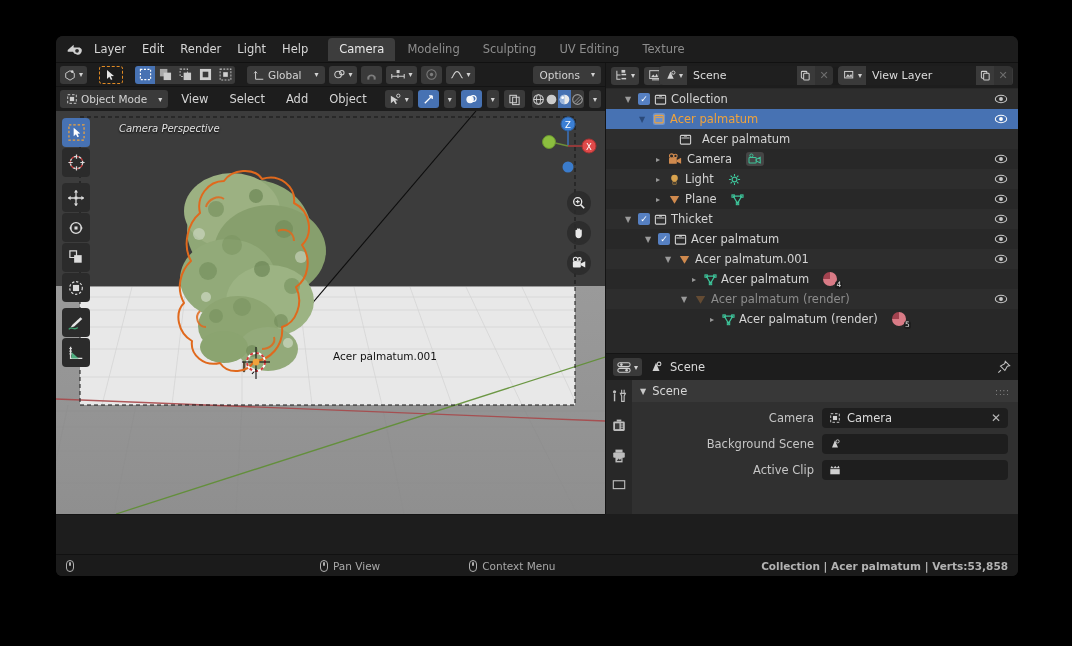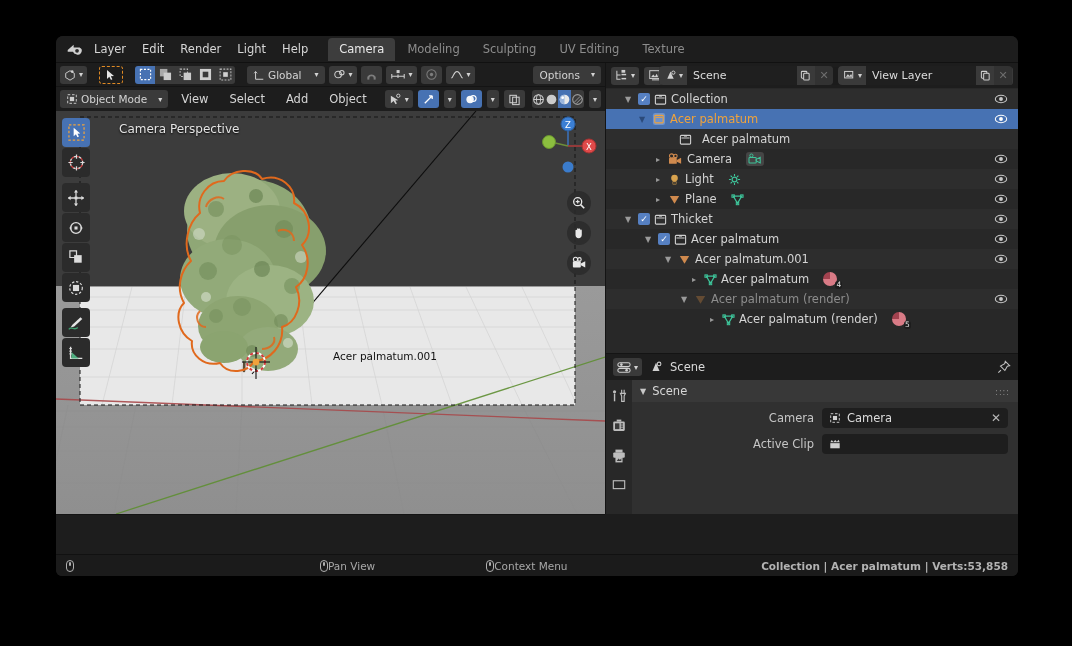--- a/index.html
+++ b/index.html
@@ -132,22 +132,22 @@
   .viewport { position: relative; width: 549px; height: 403px; overflow: hidden;
               background: #3b3b3b; }
   .vp-sky { position: absolute; inset: 0; background: #3c3c3c; }
   .vp-ground {
     position: absolute; left: 0; right: 0; top: 175px; bottom: 0;
     background: linear-gradient(#9a9a9a, #8f8f8f);
   }
   .grid-lines { position: absolute; inset: 0; pointer-events: none; }
 
   .vp-text {
-    position: absolute; left: 63px; top: 8px; font-size: 12px; color: #e4e4e4;
-    text-shadow: 0 1px 2px #000; line-height: 20px;
+    position: absolute; left: 63px; top: 8px; font-size: 10px; color: #e4e4e4;
+    text-shadow: 0 1px 2px #000; line-height: 20px; font-style: italic;
   }
   .obj-label {
     position: absolute; left: 277px; top: 239px; font-size: 10.5px; color: #111;
     white-space: nowrap;
   }
 
   
   .tooldock {
     position: absolute; left: 6px; top: 7px; width: 28px;
     display: flex; flex-direction: column; gap: 1px; z-index: 6;
@@ -261,21 +261,21 @@
   }
   .prop-field .xbtn { position: absolute; right: 7px; top: 3px; color: #b9b9b9; font-size: 12px; }
 
   
   .statusbar {
     position: absolute; left: 0; bottom: 0; width: 100%; height: 22px;
     background: #1b1b1b; display: flex; align-items: center;
     font-size: 10.5px; color: #a8a8a8; padding: 0 10px; gap: 6px;
     border-top: 1px solid #111;
   }
-  .status-item { display: flex; align-items: center; }
+  .status-item { display: flex; align-items: center; gap: 5px; }
   .mouse-ico {
     width: 8px; height: 12px; border: 1.2px solid #b0b0b0; border-radius: 4px;
     display: inline-block; position: relative;
   }
   .mouse-ico::after {
     content: ""; position: absolute; left: 2.2px; top: 1px; width: 2px; height: 4px;
     background: #b0b0b0; border-radius: 1px;
   }
   .status-right { margin-left: auto; color: #b3b3b3; font-weight: bold; }
 
@@ -1087,20 +1087,32 @@
                     <svg width="12" height="12" viewBox="0 0 14 14">
                         <rect x="2" y="2" width="10" height="10" fill="none" stroke="#d2d2d2" stroke-width="1.1" stroke-dasharray="3 2"></rect>
                         <rect x="4.6" y="4.6" width="4.8" height="4.8" fill="#d2d2d2"></rect>
                       </svg>
                   </span>
                   <span>Camera</span>
                   <span class="xbtn">✕</span>
                 </div>
               </div>
 
+              <div class="prop-row">
+                <div class="prop-label">Background Scene</div>
+                <div class="prop-field">
+                  <span>
+                    <svg width="12" height="12" viewBox="0 0 16 16">
+                        <path d="M4 12.5 L8 3 L10 8 L12 12.5 Z" fill="#d0d0d0"></path>
+                        <circle cx="11.5" cy="4.5" r="2.1" fill="none" stroke="#d0d0d0" stroke-width="1.2"></circle>
+                      </svg>
+                  </span>
+                  <span></span>
+                </div>
+              </div>
 
               <div class="prop-row">
                 <div class="prop-label">Active Clip</div>
                 <div class="prop-field">
                   <span>
                     <svg width="12" height="12" viewBox="0 0 14 14">
                         <rect x="1.5" y="6" width="11" height="6" fill="#d0d0d0"></rect>
                         <path d="M1.5 5 L3.2 2.4 L5.2 4.6 L7.2 2.2 L9.2 4.4 L11.2 2 L12.5 5 Z" fill="#d0d0d0"></path>
                       </svg>
                   </span>
@@ -1113,21 +1125,21 @@
 
       </div>
     </div>
 
     <div class="statusbar">
       <span class="mouse-ico"></span>
       <div class="status-item" style="margin-left:240px;">
         <span class="mouse-ico"></span>
         <span>Pan View</span>
       </div>
-      <div class="status-item" style="margin-left:105px;">
+      <div class="status-item" style="margin-left:83px;">
         <span class="mouse-ico"></span>
         <span>Context Menu</span>
       </div>
       <div class="status-right">Collection | Acer palmatum | Verts:53,858</div>
     </div>
 
   </div>
 </div>
 
 </body></html>

